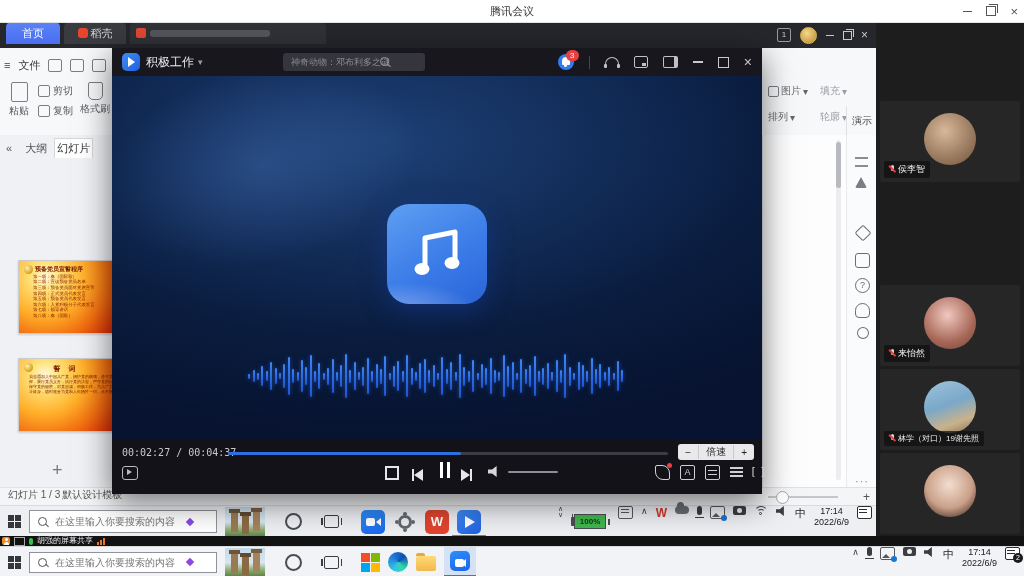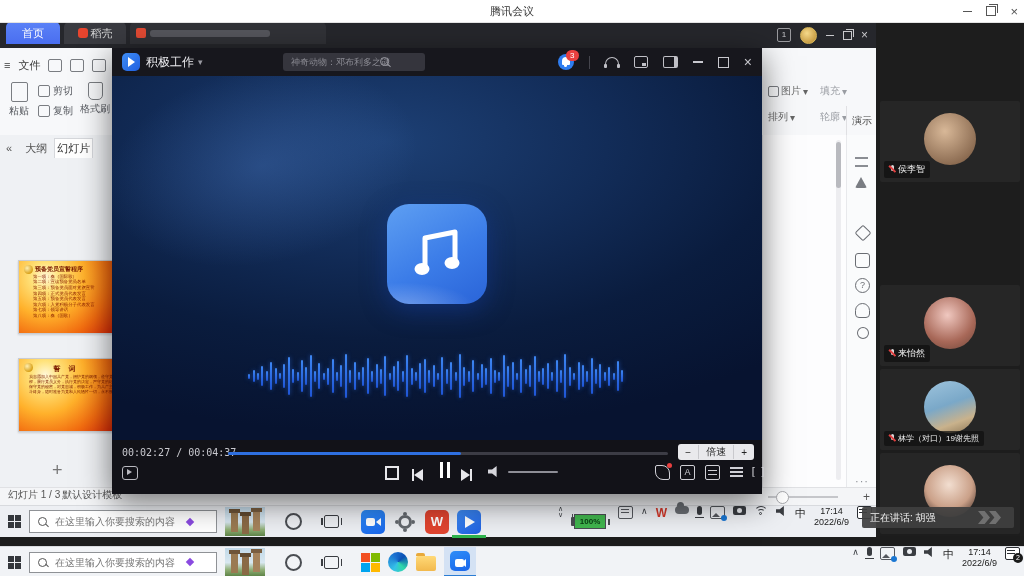--- a/index.html
+++ b/index.html
@@ -626,20 +626,31 @@
     <div class="pill">
         <span class="mic-mute"></span>
       <span class="nm" style="font-size:8px;">林学（对口）19谢先照</span>
       </div>
   </div>
 
   <div class="tile" style="top:453px;">
     <span class="avatar av6"></span>
   </div>
 
+  <div class="abs share-strip">
+    <span class="ss-person"></span>
+    <span class="ss-mon"></span>
+    <span class="ss-mic"></span>
+    <span class="ss-label">胡强的屏幕共享</span>
+    <span class="ss-bars">
+        <i style="height:3px;"></i>
+        <i style="height:5px;"></i>
+        <i style="height:7px;"></i>
+      </span>
+  </div>
 
   <div class="abs lo-taskbar">
     <div class="row" style="height:30px;gap:8px;padding-left:8px;">
       <span class="win-logo">
           <span></span>
           <span></span>
           <span></span>
           <span></span>
         </span>
       <div class="tb-search" style="height:21px;">
@@ -671,21 +682,14 @@
       <span class="cam-ic"></span>
       <span class="spk-ic"></span>
       <span class="ime">中</span>
       <span class="clock"><span>17:14</span><br><span>2022/6/9</span></span>
       <span class="notif-ic">
           <span class="notif-badge">2</span>
         </span>
     </div>
   </div>
 
-  <div class="abs toast">
-    <span>正在讲话: 胡强</span>
-    <span class="wm">
-        <i></i>
-        <i></i>
-      </span>
-  </div>
 
 </div>
 
 </body></html>

